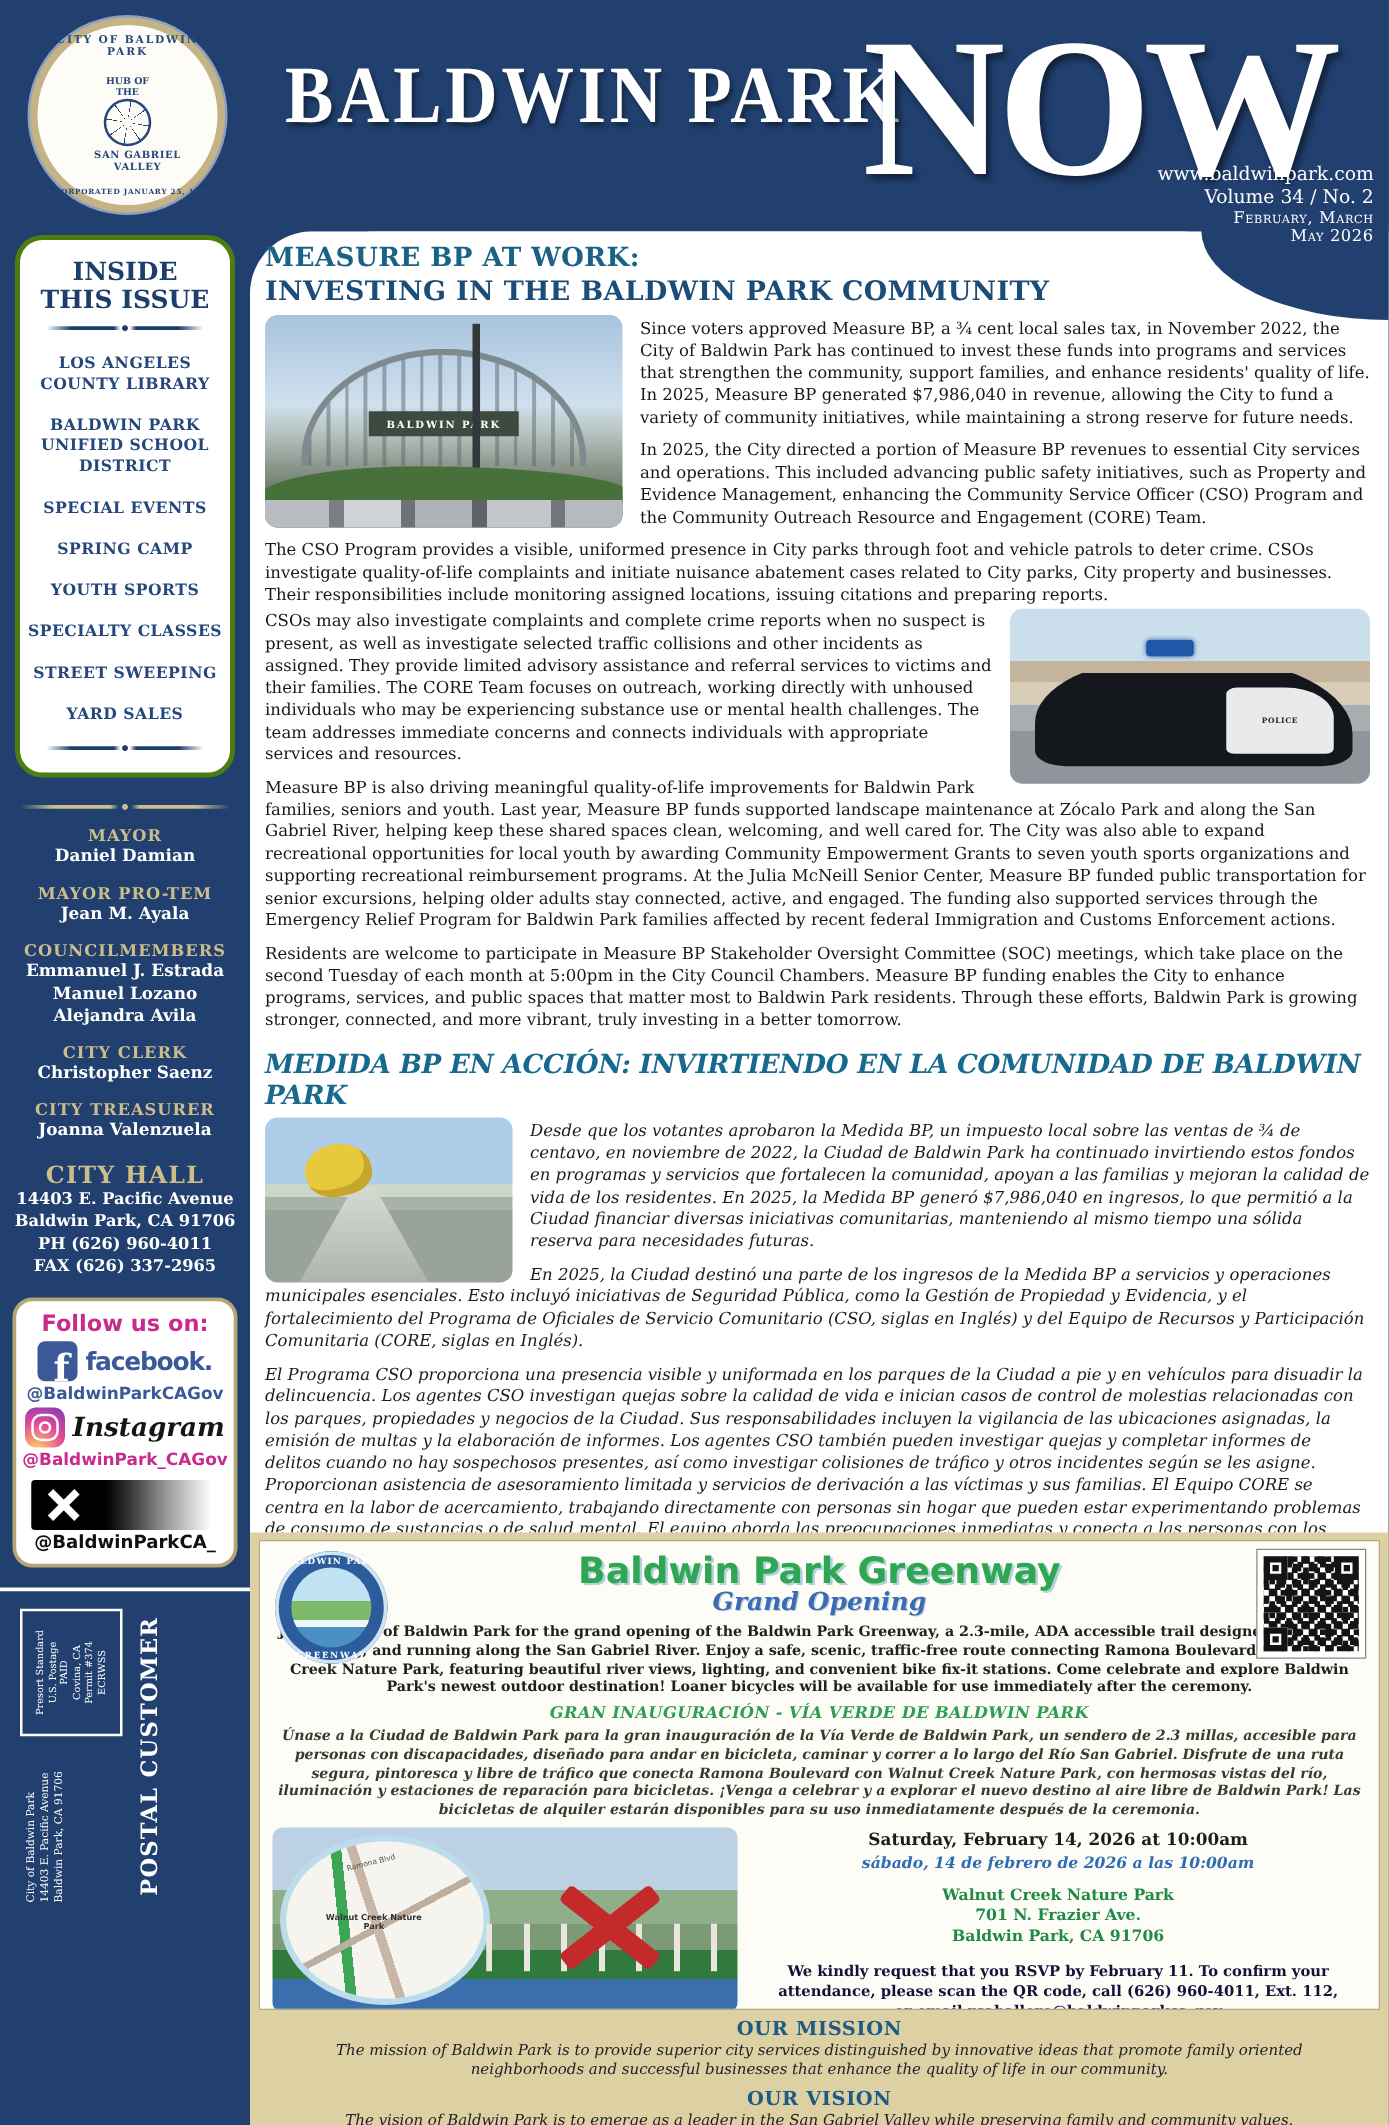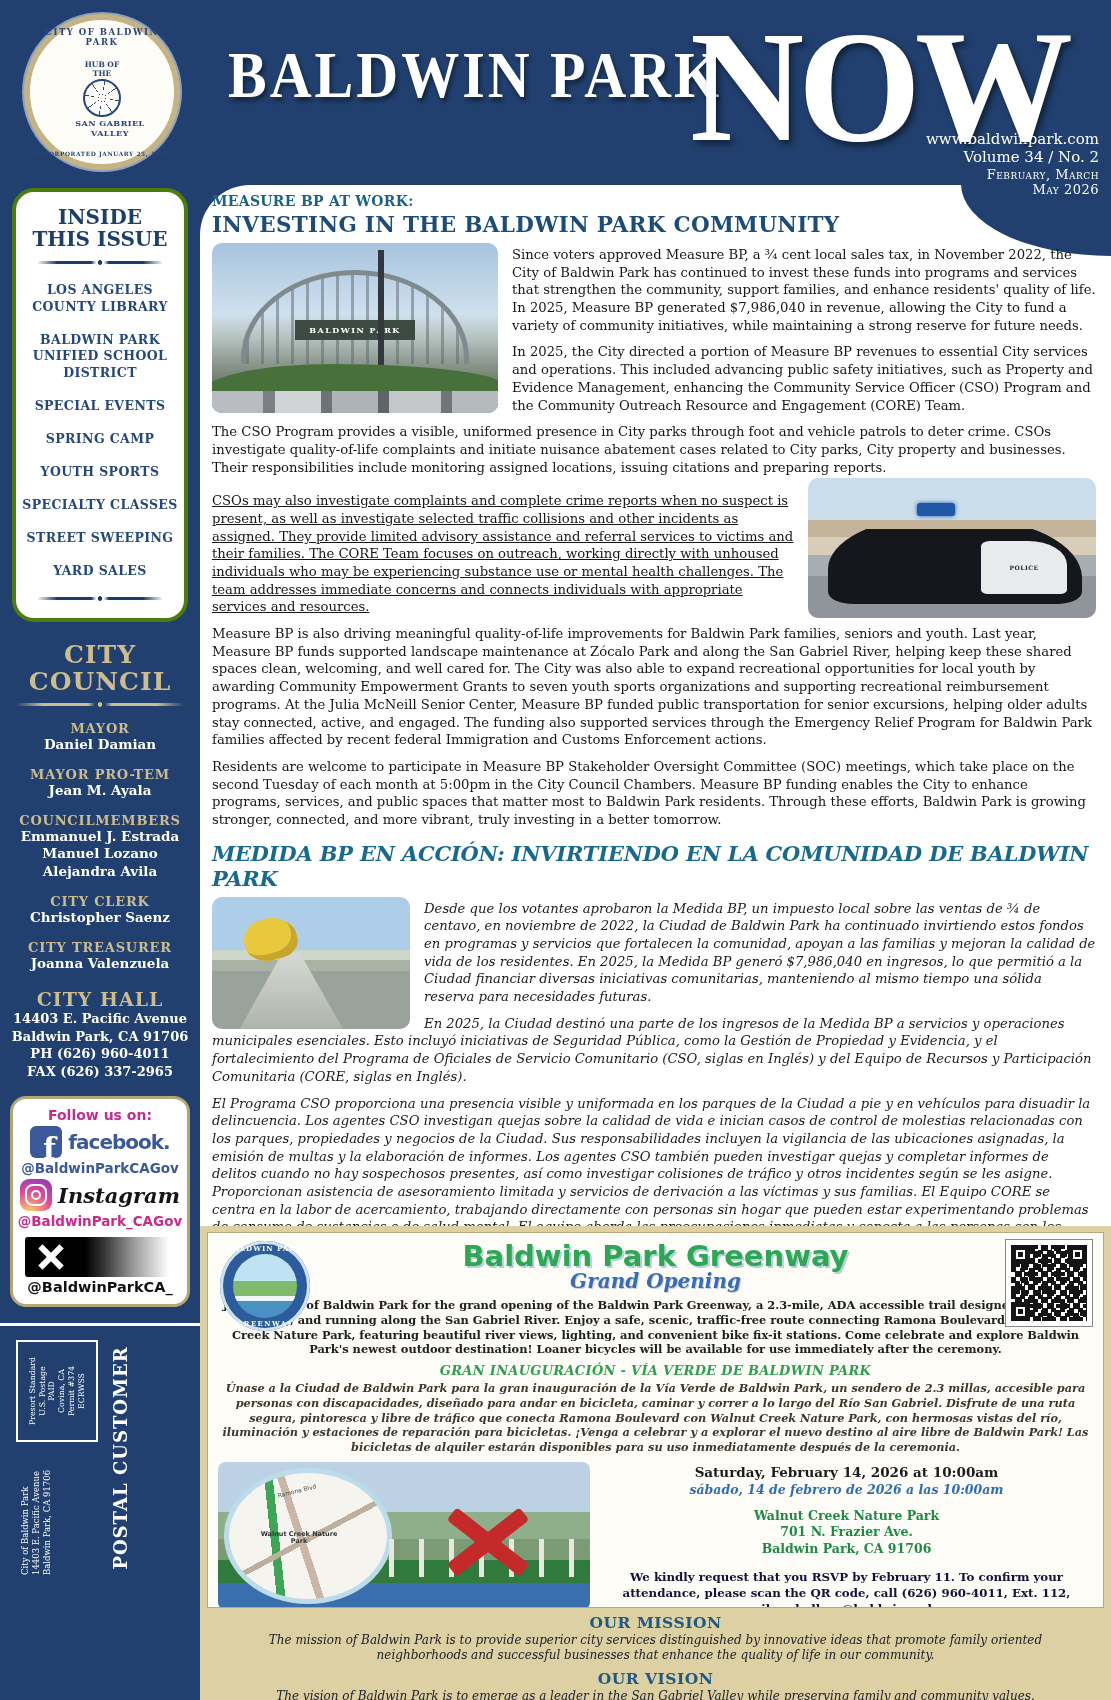--- a/index.html
+++ b/index.html
@@ -41,21 +41,21 @@
        linear-gradient(90deg, rgba(0,0,0,0) 0, #cdbd8d 16%, #cdbd8d 43%, rgba(0,0,0,0) 47%, rgba(0,0,0,0) 53%, #cdbd8d 57%, #cdbd8d 84%, rgba(0,0,0,0) 100%);
        background-size:100% 100%,100% 3px;background-position:center,center;background-repeat:no-repeat;}
   .in-item{font-size:12.5px;font-weight:bold;color:#24477c;letter-spacing:.4px;line-height:1.35;margin:16px 0;}
   .council{margin-top:20px;}
   .cc-title{font-size:25px;font-weight:bold;color:#cdbd8d;line-height:1.05;letter-spacing:1px;}
   .role{font-size:13px;font-weight:bold;color:#cdbd8d;letter-spacing:.8px;margin-top:13px;}
   .names{font-size:13.5px;font-weight:bold;color:#fff;line-height:1.32;}
   .ch-title{font-size:19px;font-weight:bold;color:#cdbd8d;letter-spacing:1px;margin-top:15px;}
   .ch-line{font-size:13px;font-weight:bold;color:#fff;line-height:1.38;}
   .social-box{margin:15px 10px 0;background:#fff;border:3px solid #b5a574;border-radius:16px;padding:8px 4px 9px;}
-  .follow{font-family:"DejaVu Sans",sans-serif;font-size:14px;font-weight:bold;color:#c92a8d;}
+  .follow{font-family:"DejaVu Sans",sans-serif;font-size:18px;font-weight:bold;color:#c92a8d;}
   .soc-row{display:flex;align-items:center;justify-content:center;gap:6px;margin-top:3px;}
   .fb-ic{width:32px;height:32px;background:#3b5998;border-radius:6px;position:relative;flex:none;}
   .fb-ic::before{content:"f";position:absolute;left:0;right:-6px;bottom:-8px;color:#fff;
                  font:bold 30px "DejaVu Serif",serif;text-align:center;}
   .fb-word{font-family:"DejaVu Sans",sans-serif;font-size:20px;font-weight:bold;color:#3b5998;letter-spacing:-1px;}
   .fb-handle{font-family:"DejaVu Sans",sans-serif;font-size:13.5px;font-weight:bold;color:#3b5998;margin-top:2px;}
   .ig-ic{width:32px;height:32px;border-radius:9px;position:relative;flex:none;
          background:radial-gradient(circle at 28% 110%, #fdc468 8%, #df4996 55%, #8a3ab9 95%);}
   .ig-ic::before{content:"";position:absolute;inset:5px;border:2.5px solid #fff;border-radius:8px;}
   .ig-ic::after{content:"";position:absolute;inset:11px;border:2.5px solid #fff;border-radius:50%;}
@@ -78,24 +78,24 @@
   .addr-txt{width:128px;color:#fff;font-size:8.5px;line-height:1.3;text-align:left;}
   .pc-wrap{position:absolute;left:92px;top:5px;width:56px;height:238px;}
   .pc-txt{width:236px;color:#fff;font-size:18px;font-weight:bold;letter-spacing:1px;text-align:center;}
   
   .main{position:absolute;left:200px;top:185px;right:0;bottom:0;background:#fff;border-top-left-radius:50px;z-index:2;}
   .swoosh{position:absolute;top:-30px;left:70px;right:130px;height:62px;background:#fff;
           border-radius:55% 70% 0 0/100% 100% 0 0;}
   .corner{position:absolute;top:-1px;right:0;width:150px;height:72px;background:#21406f;
           border-bottom-left-radius:100% 100%;}
   .article{position:absolute;left:0;right:0;top:0;bottom:474px;padding:8px 15px 0 12px;overflow:hidden;}
-  .t1{font-size:14px;font-weight:bold;color:#1b6386;letter-spacing:.3px;position:relative;z-index:4;margin:0;}
+  .t1{font-size:21px;font-weight:bold;color:#1b6386;letter-spacing:.3px;position:relative;z-index:4;margin:0;}
   .t2{font-size:21.5px;font-weight:bold;color:#1c4d79;letter-spacing:.3px;position:relative;z-index:4;margin:3px 0 0;}
   .article p{font-size:13.2px;line-height:1.34;color:#161616;margin:9px 0 0;}
-  .article p.cont{margin-top:16px;text-decoration:underline;}
+  .article p.cont{margin-top:4px;}
   .article p.es{font-style:italic;color:#1b1b1b;}
   .es-title{clear:both;font-size:21px;font-weight:bold;font-style:italic;color:#176a8e;margin:12px 0 0;
             letter-spacing:-.2px;position:relative;z-index:4;}
   .ph{position:relative;overflow:hidden;border-radius:10px;}
   .ph-bridge{float:left;width:286px;height:170px;margin:6px 14px 2px 0;
      background:linear-gradient(180deg,#a8c4de 0%,#cfe0ee 42%,#b8c4c2 55%,#8e9a90 70%,#6f7d6a 82%,#4e5c48 100%);}
   .arch{position:absolute;left:10%;right:10%;top:16%;height:52%;border:5px solid #7e8a8e;border-bottom:none;
         border-radius:50% 50% 0 0/95% 95% 0 0;
         background:repeating-linear-gradient(90deg,rgba(92,102,108,.5) 0 3px,rgba(0,0,0,0) 3px 15px);}
   .bridge-sign{position:absolute;left:29%;right:29%;top:45%;height:12%;background:#3c4a42;color:#fff;
@@ -209,24 +209,20 @@
       <div class="in-item">SPECIAL EVENTS</div>
       <div class="in-item">SPRING CAMP</div>
       <div class="in-item">YOUTH SPORTS</div>
       <div class="in-item">SPECIALTY CLASSES</div>
       <div class="in-item">STREET SWEEPING</div>
       <div class="in-item">YARD SALES</div>
       <div class="orn"></div>
     </div>
 
     <div class="council">
-      <div class="cc-title">
-        <div>CITY</div>
-        <div>COUNCIL</div>
-      </div>
       <div class="orn-g"></div>
       <div>
         <div class="role">MAYOR</div>
         <div class="names">Daniel Damian</div>
       </div>
       <div>
         <div class="role">MAYOR PRO-TEM</div>
         <div class="names">Jean M. Ayala</div>
       </div>
       <div>

